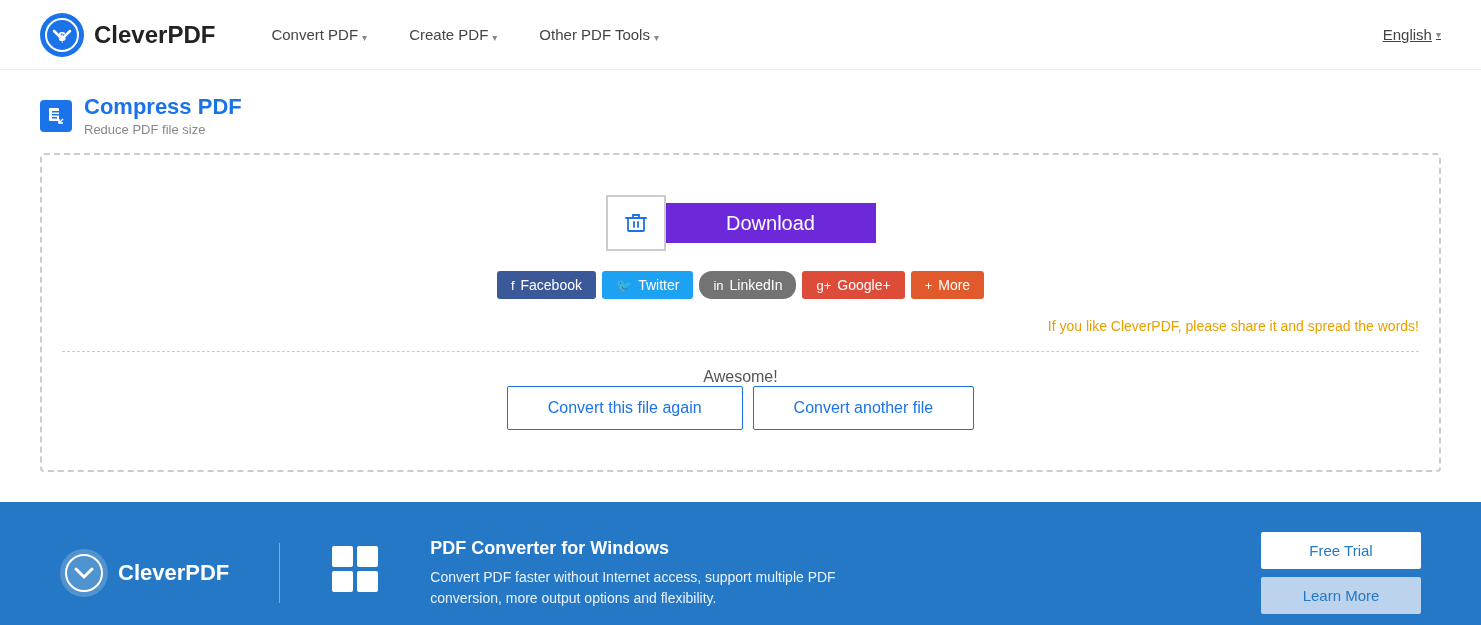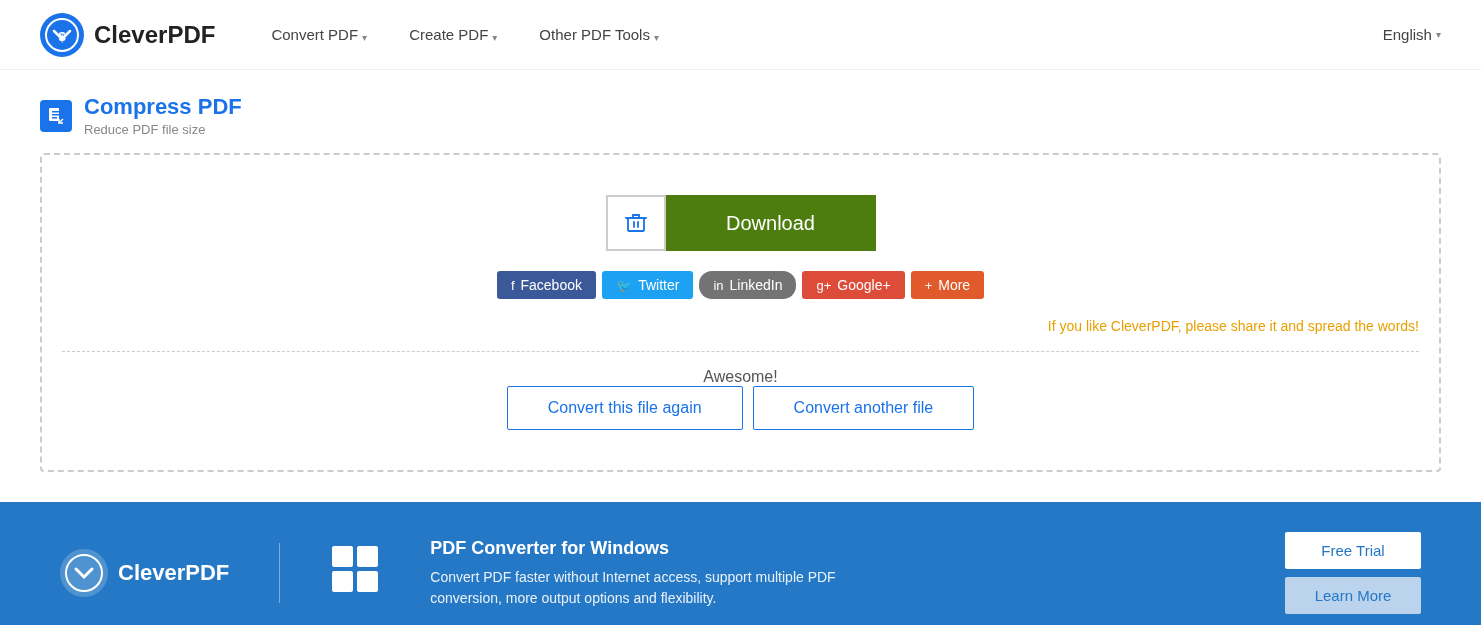--- a/index.html
+++ b/index.html
@@ -50,20 +50,21 @@
       color: #888;
     }
     .lang-selector {
       display: flex;
       align-items: center;
       gap: 4px;
       font-size: 15px;
       color: #444;
       cursor: pointer;
       margin-left: auto;
+      text-decoration: underline;
     }
 
     
     .page-header {
       padding: 24px 60px 16px 40px;
       display: flex;
       align-items: center;
       gap: 12px;
     }
     .page-icon {
@@ -113,22 +114,22 @@
       background: #fff;
       cursor: pointer;
       display: flex;
       align-items: center;
       justify-content: center;
       font-size: 20px;
       color: #1a73e8;
     }
     .download-btn {
       width: 210px;
-      height: 56px;
-      background: #4d7c0f;
+      height: 40px;
+      background: #6d28d9;
       color: #fff;
       border: none;
       font-size: 20px;
       font-weight: 500;
       cursor: pointer;
       display: flex;
       align-items: center;
       justify-content: center;
     }
 
@@ -250,21 +251,21 @@
       color: rgba(255,255,255,0.9);
       line-height: 1.5;
     }
     .footer-buttons {
       display: flex;
       flex-direction: column;
       gap: 8px;
       flex-shrink: 0;
     }
     .footer-btn {
-      width: 136px;
+      width: 160px;
       padding: 10px 20px;
       font-size: 15px;
       cursor: pointer;
       text-align: center;
       border-radius: 2px;
     }
     .footer-btn.free-trial {
       background: #fff;
       color: #2478c5;
       border: none;

